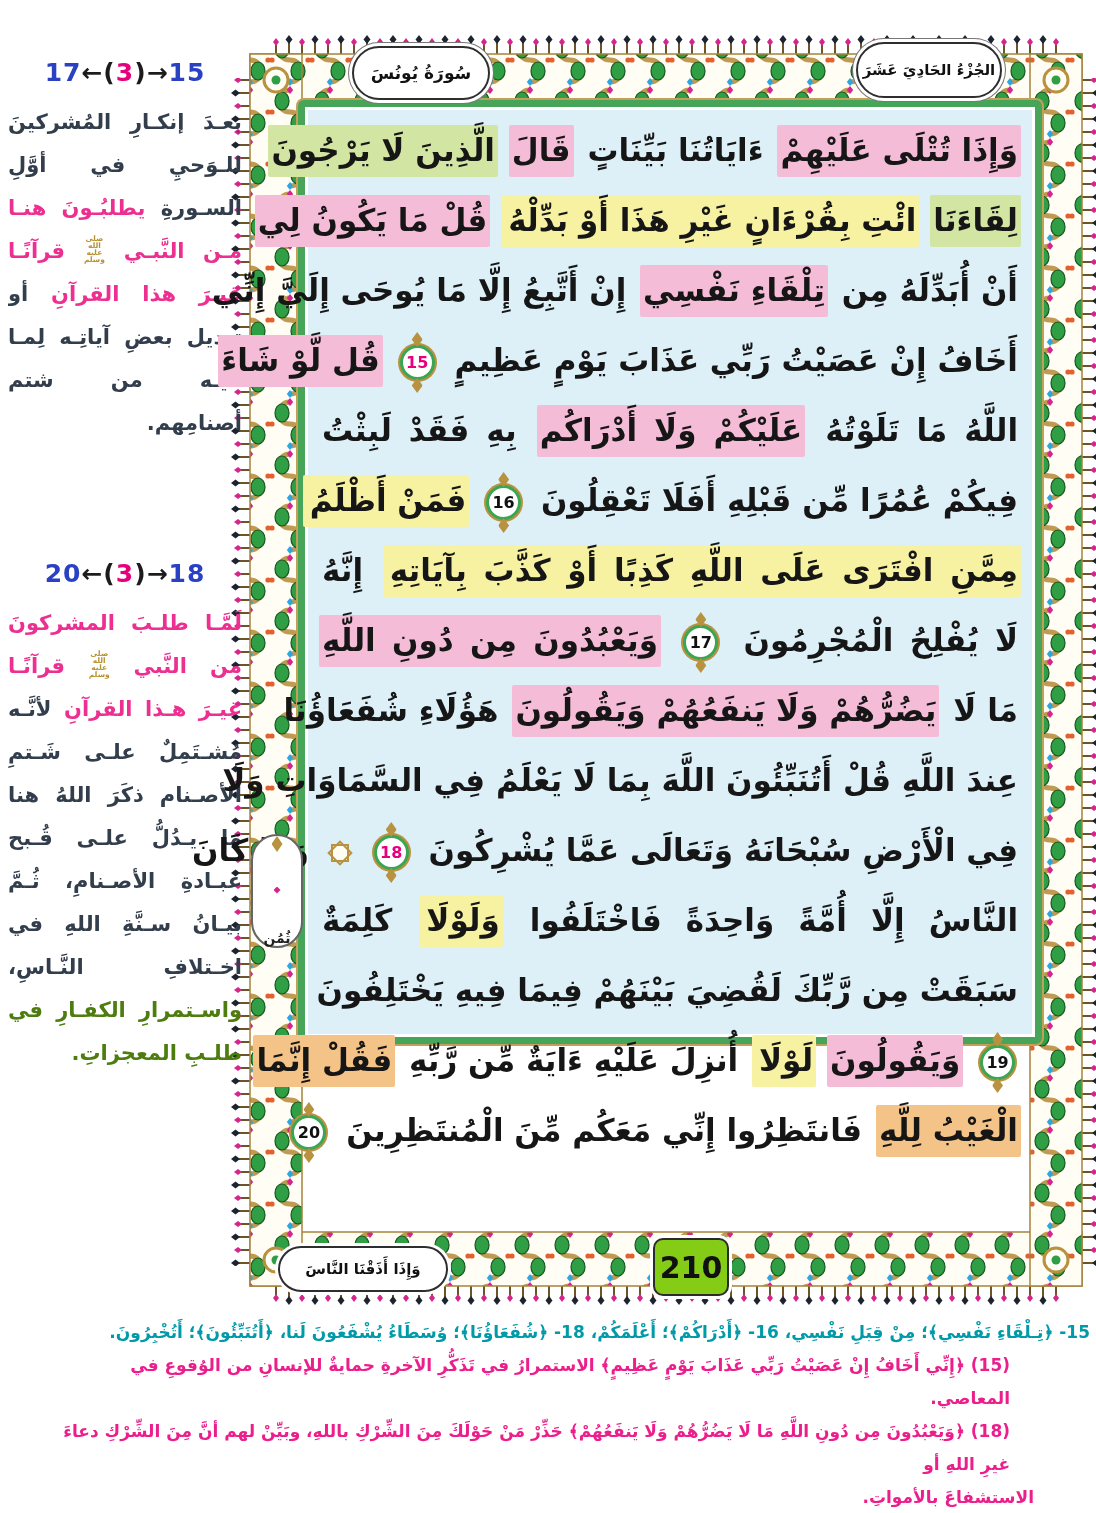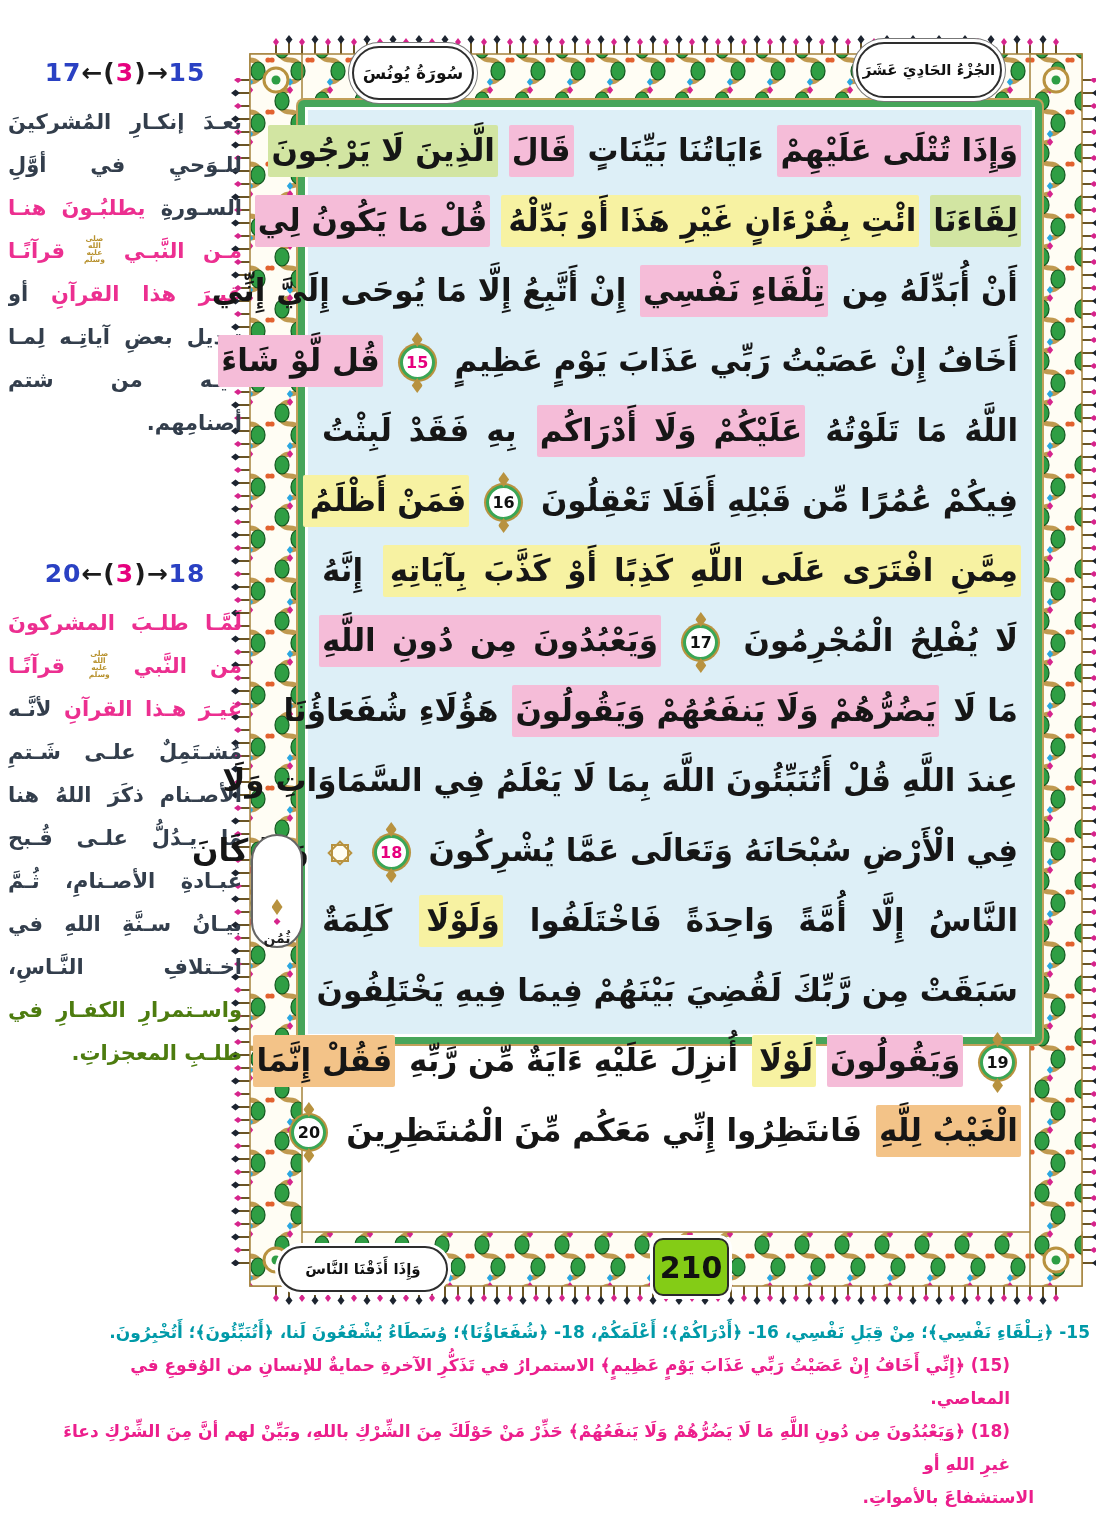--- a/index.html
+++ b/index.html
@@ -47,26 +47,26 @@
   .vbadge.num-pink { color:#e6007e; }
 
   .hizb { display:inline-block; width:18px; height:18px; position:relative; vertical-align:middle; margin:0 8px; }
   .hizb::before, .hizb::after { content:""; position:absolute; inset:0; border:2.5px solid #b8923f; background:#fffdf3; }
   .hizb::after { transform:rotate(45deg); background:transparent; }
 
   
   .cartouche { position:absolute; display:flex; align-items:center; justify-content:center;
     background:#fff; border:2px solid #2e2e2e; border-radius:28px;
     box-shadow:0 0 0 3px #fff, 0 0 0 4px #777; font-weight:bold; color:#111; z-index:5; }
-  .surah-cart { left:352px; top:46px; width:122px; height:54px; font-size:17px; }
+  .surah-cart { left:352px; top:46px; width:138px; height:54px; font-size:17px; }
   .juz-cart   { left:856px; top:42px; width:146px; height:56px; font-size:15px; }
 
   .thumn { position:absolute; left:251px; top:834px; width:52px; height:114px; z-index:5;
     background:#fff; border:2px solid #666; border-radius:26px;
-    display:flex; flex-direction:column; align-items:center; justify-content:flex-end; gap:5px; }
+    display:flex; flex-direction:column; align-items:center; justify-content:space-between; gap:5px; }
   .thumn .orn { width:11px; height:16px; background:#b8923f; clip-path:polygon(50% 0,100% 50%,50% 100%,0 50%); position:relative; }
   .thumn .orn-dot { width:7px; height:7px; background:#d6248c; clip-path:polygon(50% 0,100% 50%,50% 100%,0 50%); margin-top:-2px; }
   .thumn .lbl { font-size:14px; font-weight:bold; color:#222; }
 
   .pageno { position:absolute; left:653px; top:1238px; width:76px; height:58px; z-index:6;
     background:#84cc16; border:2px solid #2b2b2b; border-radius:10px; box-shadow:0 0 0 3px #fff;
     display:flex; align-items:center; justify-content:center; font-size:30px; font-weight:bold; color:#111; }
   .catchword { position:absolute; left:278px; top:1246px; width:170px; height:46px; z-index:6;
     background:#fff; border:2px solid #2e2e2e; border-radius:24px; box-shadow:0 0 0 3px #fff;
     display:flex; align-items:center; justify-content:center; font-size:15px; font-weight:bold; color:#111; direction:rtl; }

